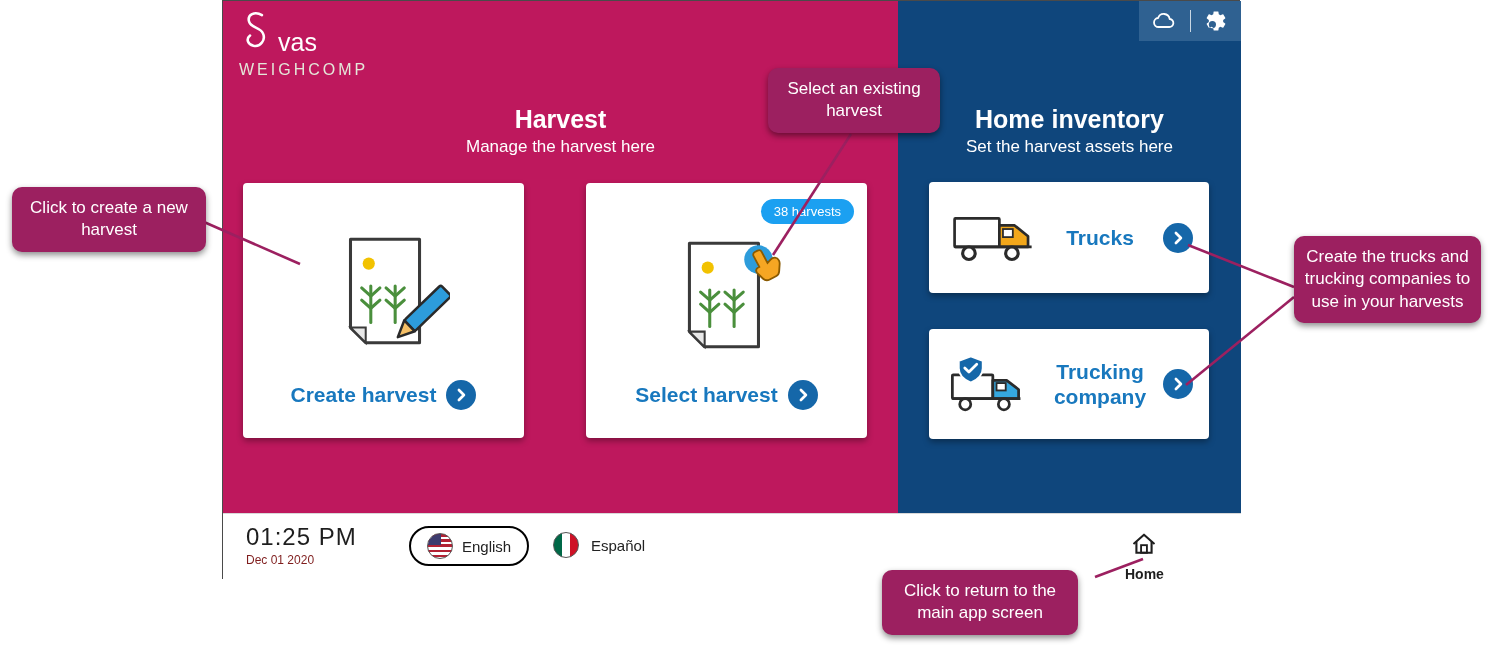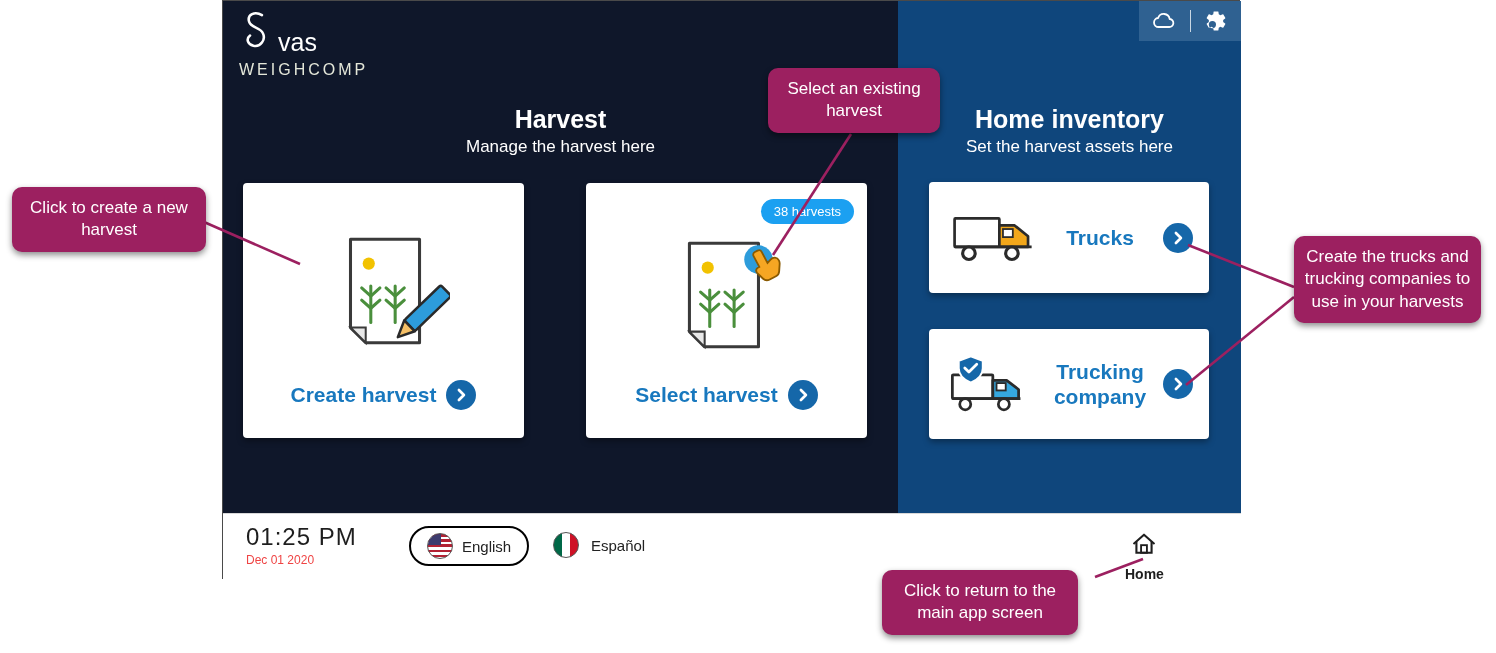--- a/index.html
+++ b/index.html
@@ -1,20 +1,20 @@
 <!DOCTYPE html>
 <html><head>
 <meta charset="utf-8">
 <style>
   * { margin:0; padding:0; box-sizing:border-box; }
   html,body { width:1496px; height:653px; background:#fff; font-family:"Liberation Sans", sans-serif; position:relative; overflow:hidden; }
 
   
   .app { position:absolute; left:222px; top:0; width:1018px; height:579px; z-index:1; border:1px solid #4a4a4a; }
-  .panel-green { position:absolute; left:0; top:0; width:675px; height:512px; background:#0f172a; }
+  .panel-green { position:absolute; left:0; top:0; width:675px; height:512px; background:#be185d; }
   .panel-blue  { position:absolute; left:675px; top:0; width:343px; height:512px; background:#0F467C; }
   .app-footer  { position:absolute; left:0; top:512px; width:1018px; height:66px; background:#fff; border-top:1px solid #d8d8d8; }
 
   
   .logo { position:absolute; left:16px; top:6px; color:#fff; }
   .logo-row { display:flex; align-items:flex-end; gap:5px; }
   .logo-swirl { width:34px; height:52px; }
   .brand { font-size:25px; line-height:1; padding-bottom:4px; }
   .product { font-size:16px; letter-spacing:3px; color:#e4e7d9; margin-top:2px; }
 
@@ -41,21 +41,21 @@
 
   
   .header-icons { position:absolute; right:0; top:0; width:102px; height:40px; background:#2F6191; display:flex; align-items:center; justify-content:space-evenly; }
   .hdr-btn { background:none; border:none; cursor:pointer; display:flex; align-items:center; }
   .hdr-btn svg { width:24px; height:24px; }
   .hdr-divider { width:1px; height:22px; background:rgba(255,255,255,.75); }
 
   
   .time-block { position:absolute; left:23px; top:9px; color:#1e1e1e; }
   .time { font-size:24px; letter-spacing:1px; }
-  .date { font-size:12px; margin-top:2px; color:#ef4444; }
+  .date { font-size:12px; margin-top:2px; color:#7f1d1d; }
   .lang-en { position:absolute; left:186px; top:12px; height:40px; display:flex; align-items:center; gap:9px; border:2.5px solid #000; border-radius:22px; padding:0 16px; background:#fff; cursor:pointer; font-size:15px; color:#222; }
   .lang-es { position:absolute; left:330px; top:18px; display:flex; align-items:center; gap:12px; background:none; border:none; font-size:15px; color:#222; cursor:pointer; }
   .flag { width:26px; height:26px; border-radius:50%; border:1px solid #555; position:relative; overflow:hidden; flex:0 0 auto; }
   .flag-us { background:repeating-linear-gradient(180deg,#B22234 0 2.6px,#fff 2.6px 5.2px); }
   .flag-us::after { content:""; position:absolute; left:0; top:0; width:55%; height:46%; background:#3C3B6E; }
   .flag-es { background:linear-gradient(90deg,#006847 0 34%,#fff 34% 66%,#CE1126 66% 100%); }
   .home-btn { position:absolute; left:902px; top:16px; display:flex; align-items:center; gap:8px; background:none; border:none; cursor:pointer; font-size:14px; font-weight:bold; color:#1e1e1e;flex-direction:column; }
   .home-btn svg { width:28px; height:28px; }
 
   

